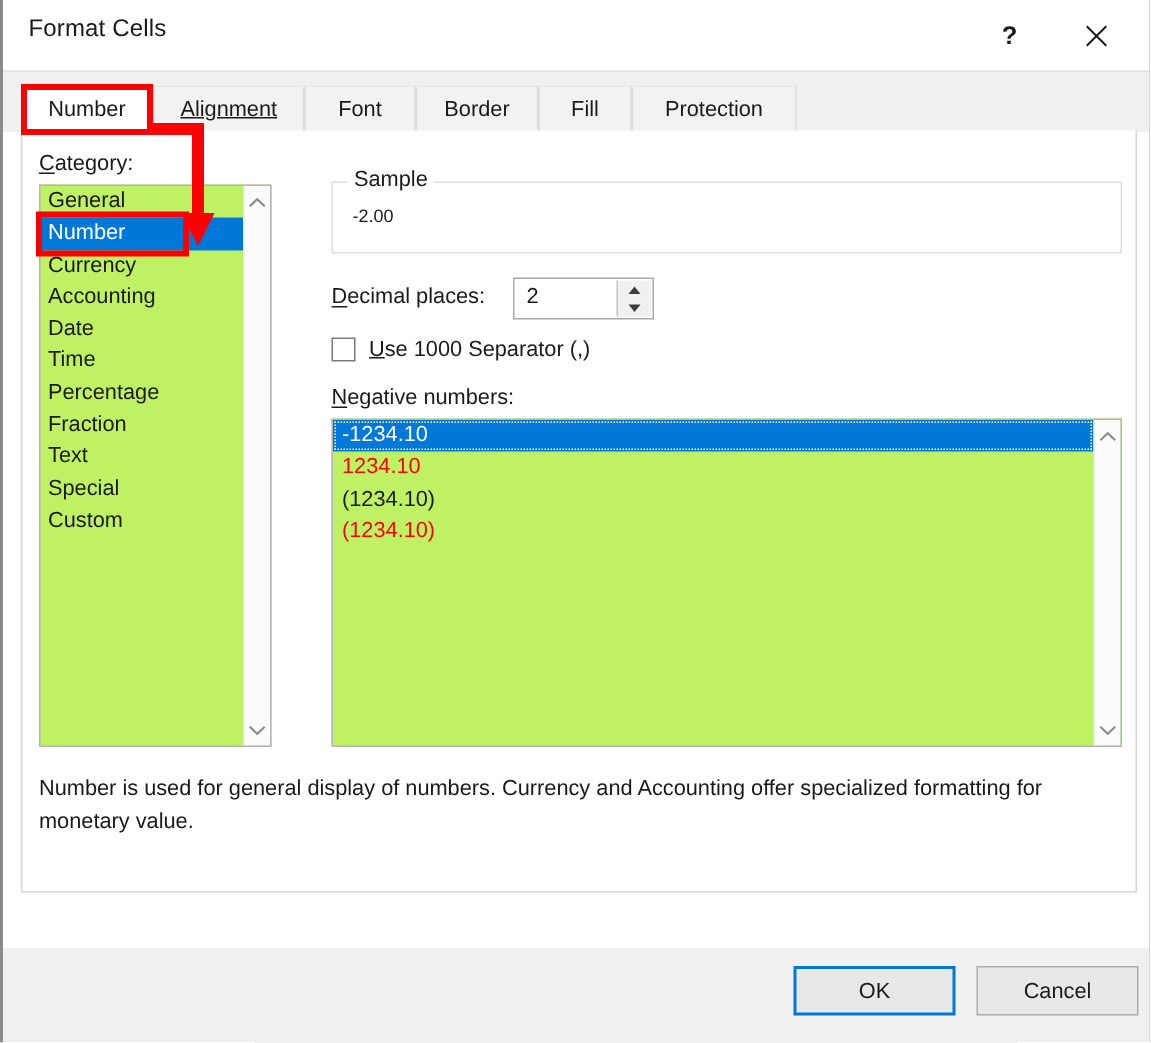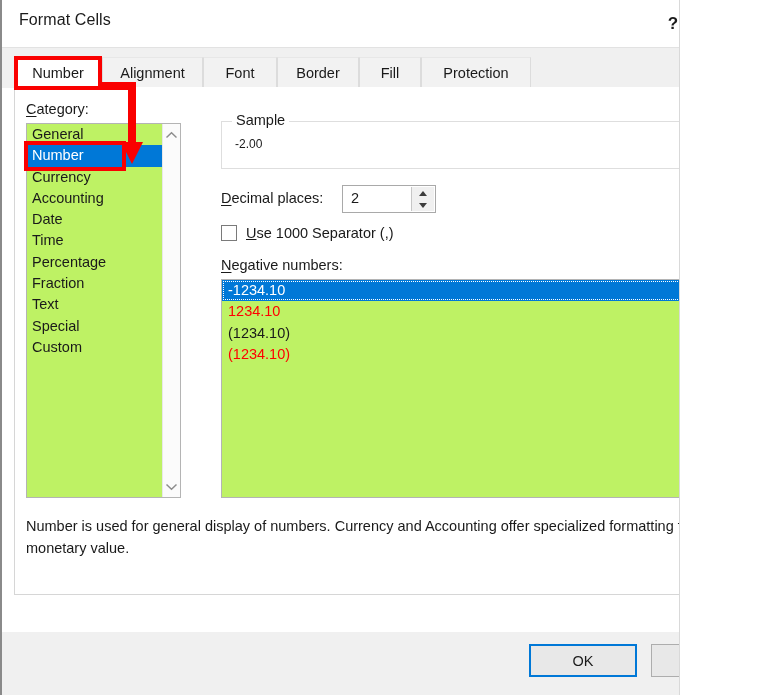--- a/index.html
+++ b/index.html
@@ -9,21 +9,21 @@
   body {
     width: 767px;
     height: 695px;
     background: #ffffff;
     font-family: "Liberation Sans", sans-serif;
     -webkit-font-smoothing: antialiased;
   }
 
   .dialog {
     position: relative;
-    width: 680px;
+    width: 767px;
     height: 695px;
     background: #ffffff;
     box-sizing: border-box;
     border-left: 2px solid #8a8a8a;
     border-right: 1px solid #d9d9d9;
     overflow: hidden;
   }
 
   
   .titlebar {
@@ -348,21 +348,21 @@
       <svg width="16" height="16" viewBox="0 0 16 16">
         <path d="M1.5 1.5 L14.5 14.5 M14.5 1.5 L1.5 14.5" stroke="#1a1a1a" stroke-width="1.3" fill="none"></path>
       </svg>
     </div>
   </div>
 
   <div class="tabstrip">
     <div class="tab active" style="left:12px; width:88px;">
       <span>Number</span>
     </div>
-    <div class="tab" style="left:100px; width:101px;">
+    <div class="tab" style="left:100px; width:101px;text-decoration:underline;">
       <span>Alignment</span>
     </div>
     <div class="tab" style="left:201px; width:74px;">
       <span>Font</span>
     </div>
     <div class="tab" style="left:275px; width:82px;">
       <span>Border</span>
     </div>
     <div class="tab" style="left:357px; width:62px;">
       <span>Fill</span>

